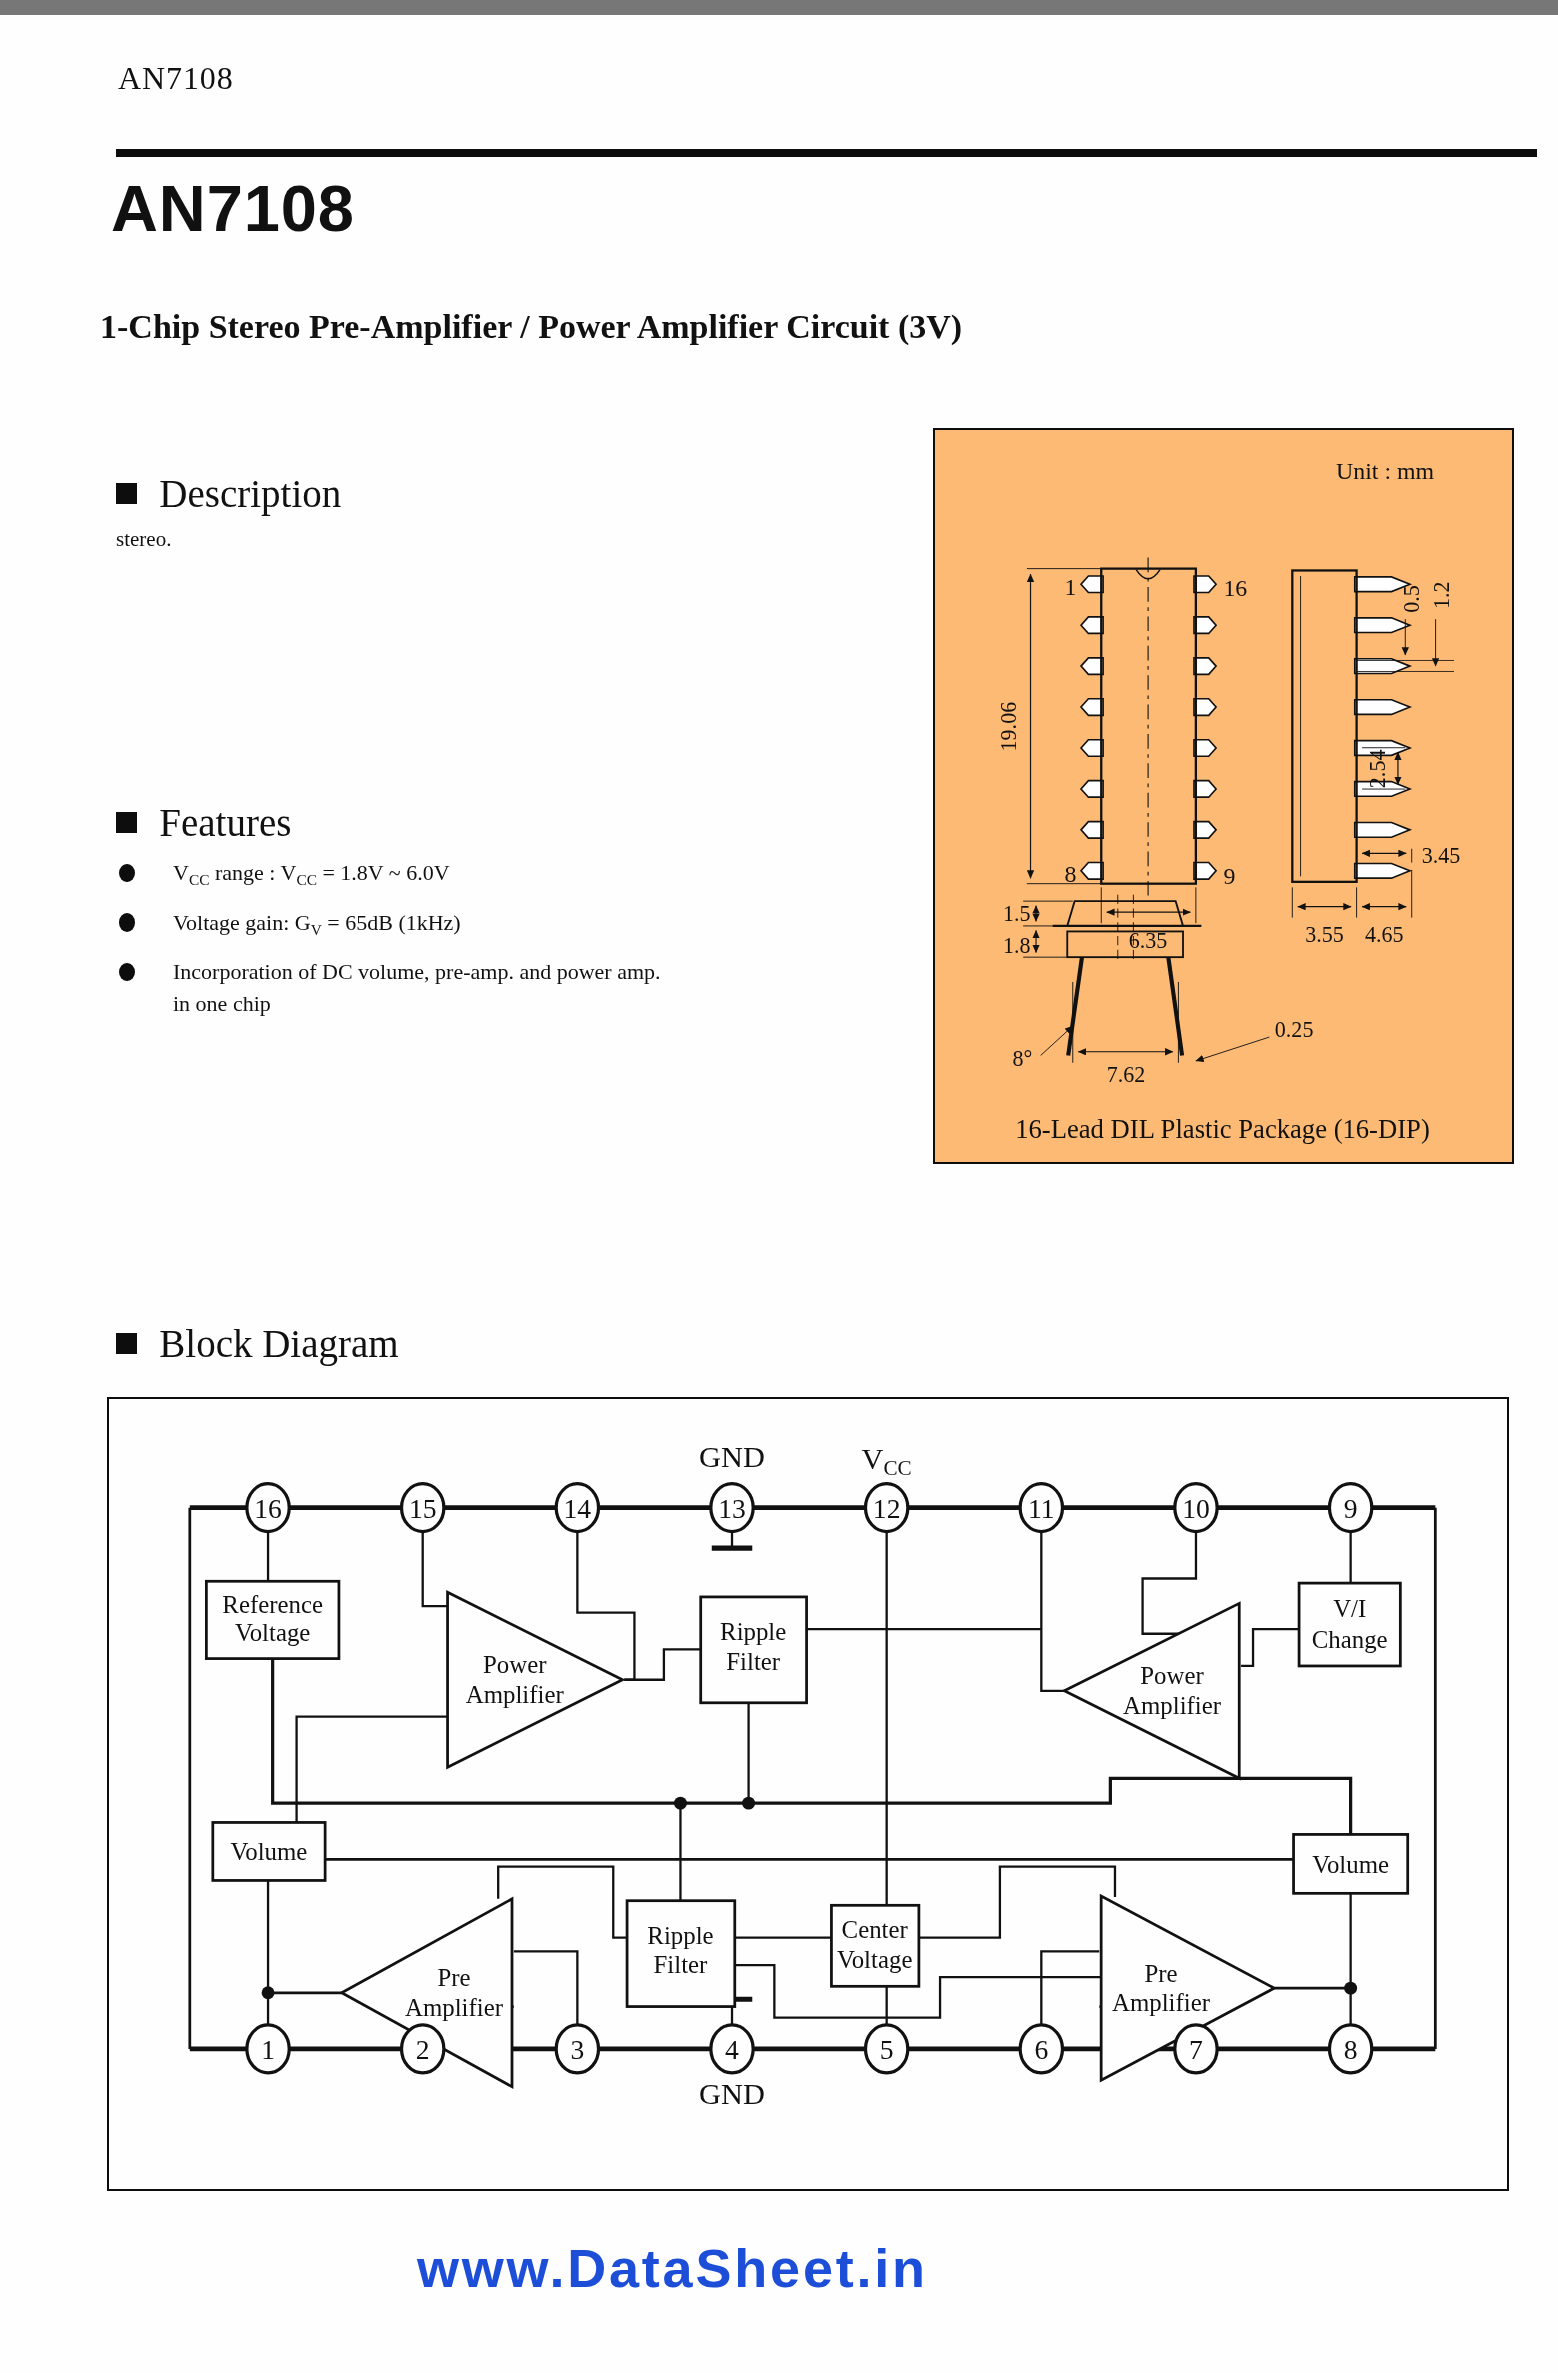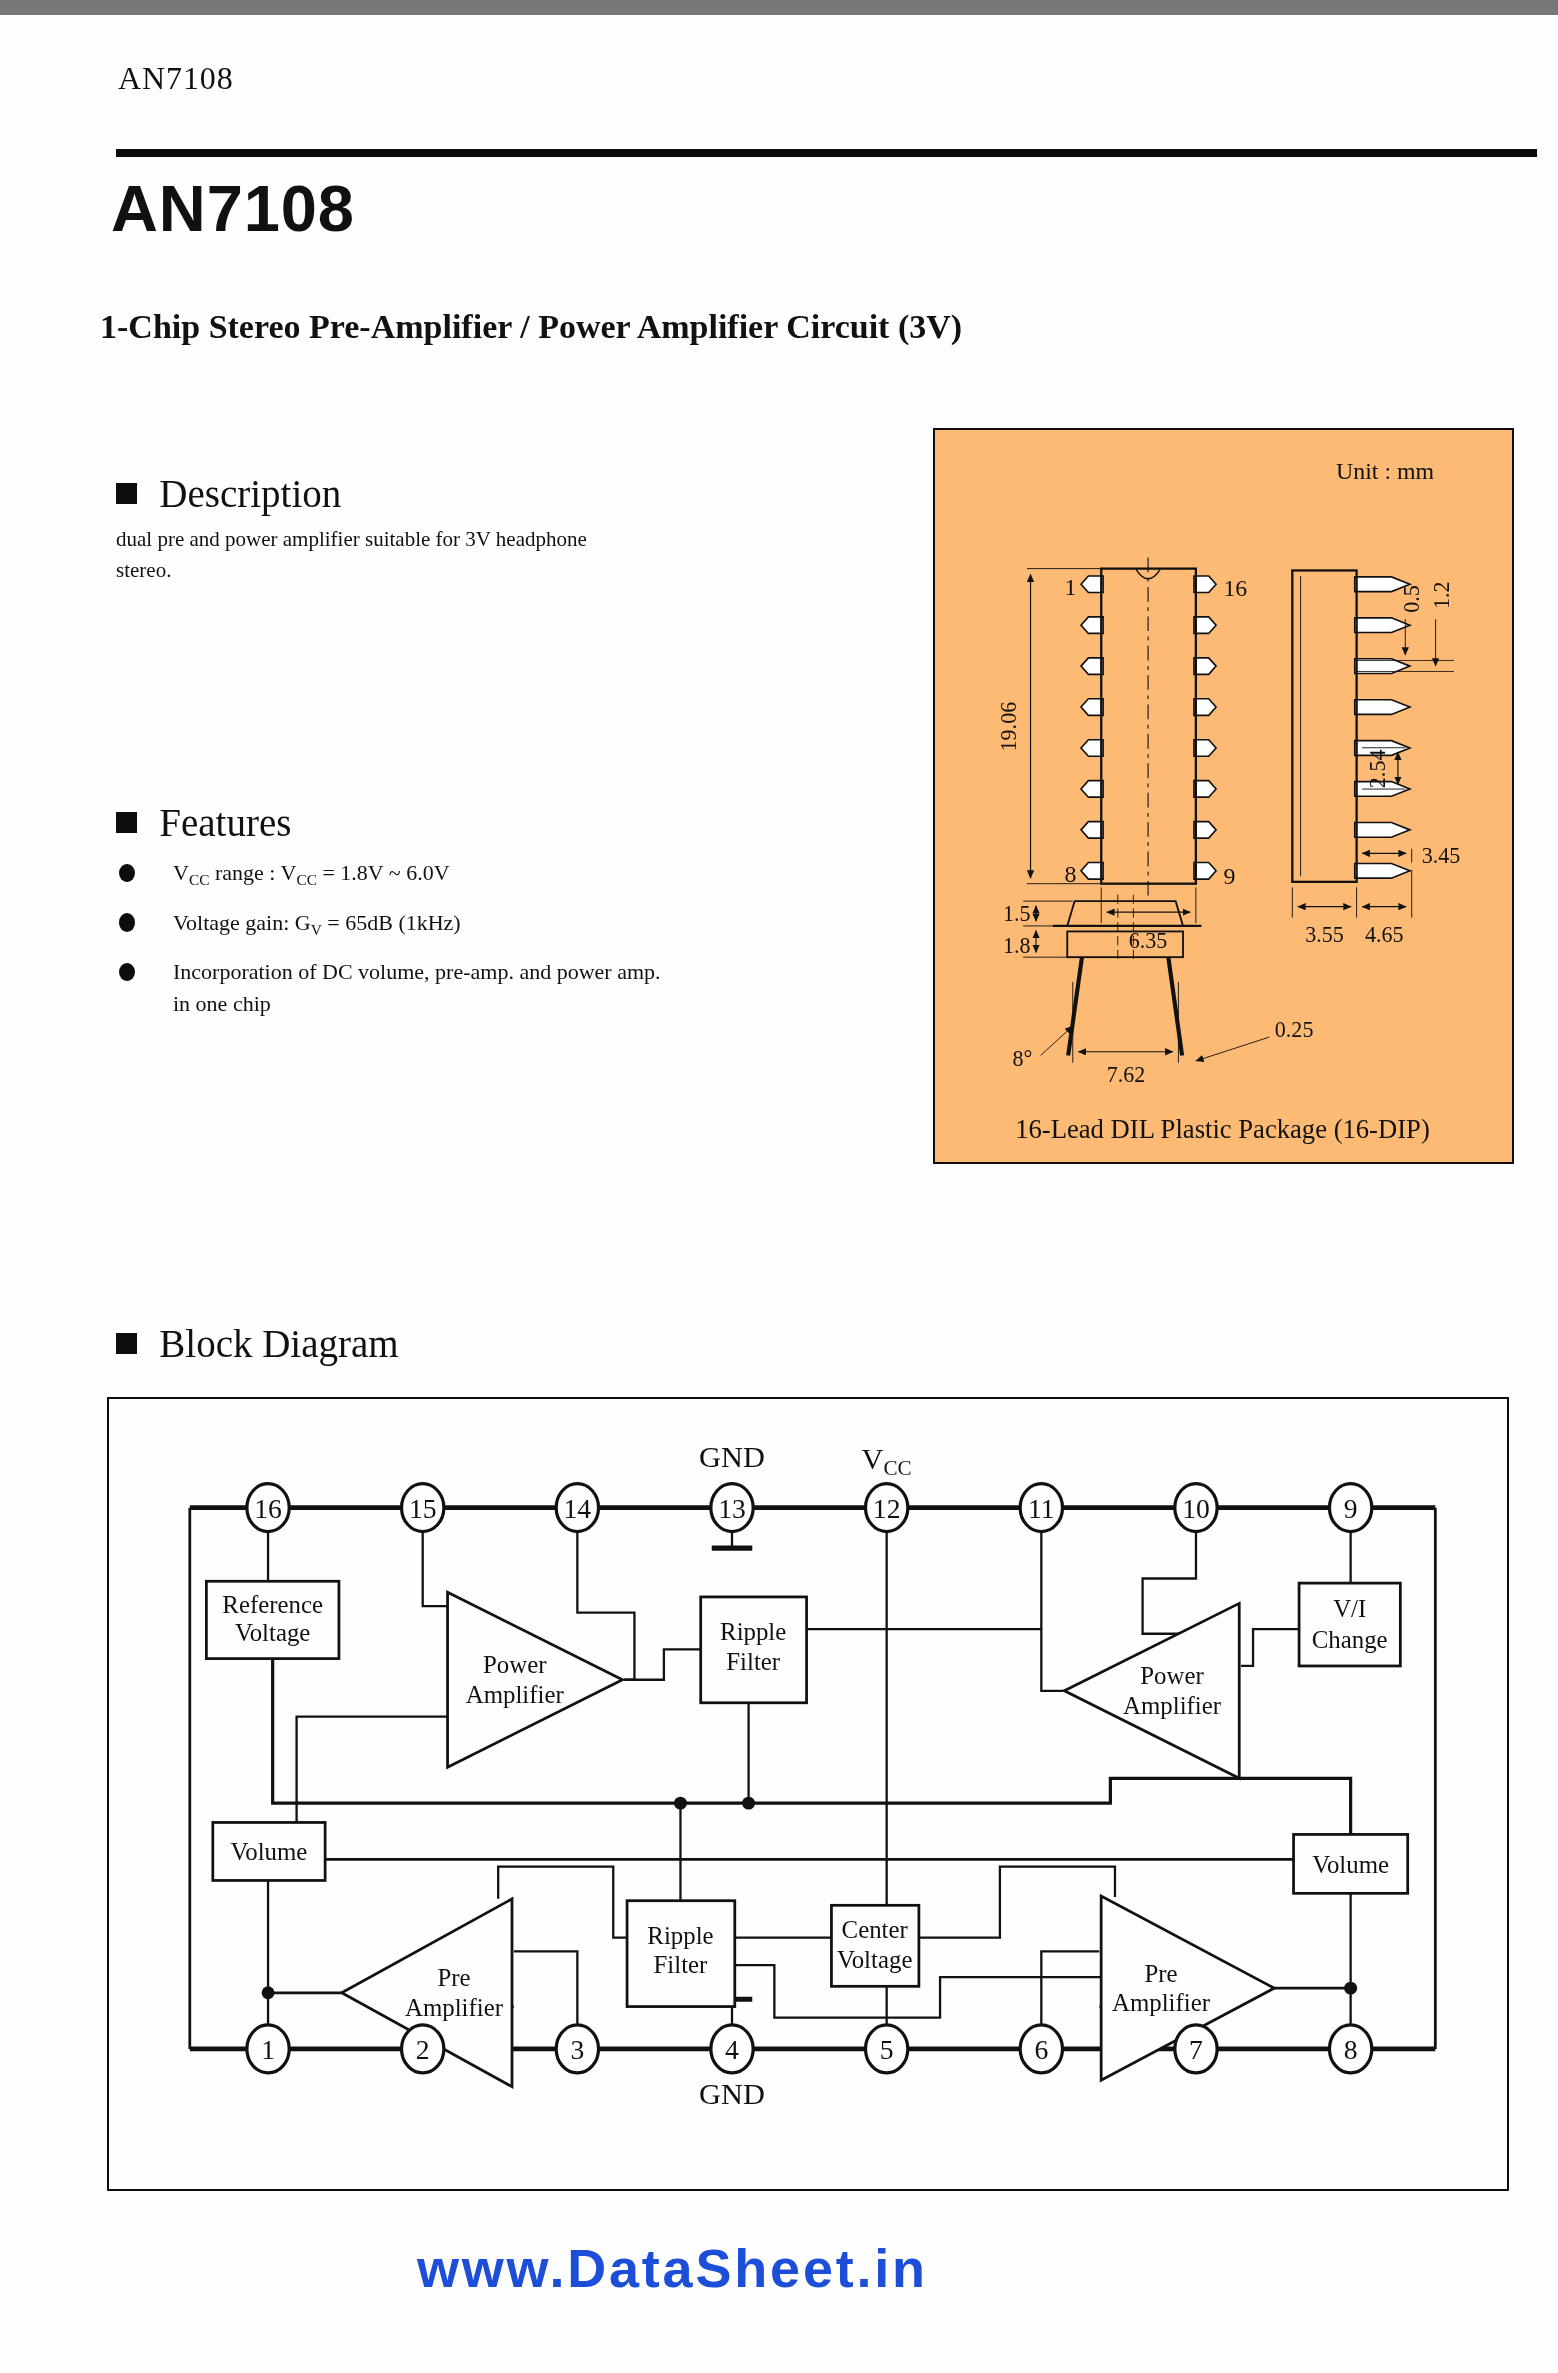--- a/index.html
+++ b/index.html
@@ -46,21 +46,20 @@
   <div class="abs header-model">AN7108</div>
   <div class="abs rule"></div>
   <div class="abs doc-title">AN7108</div>
   <div class="abs subtitle">1-Chip Stereo Pre-Amplifier / Power Amplifier Circuit (3V)</div>
 
   <div class="abs sec-head desc-head">
     <span class="sq"></span>
     <span>Description</span>
   </div>
   <div class="abs desc-body">
-    <div>dual pre and power amplifier suitable for 3V headphone</div>
     <div>stereo.</div>
   </div>
 
   <div class="abs sec-head feat-head">
     <span class="sq"></span>
     <span>Features</span>
   </div>
   <div class="abs feat-list">
     <div class="feat-item">
       <span class="dot"></span><span>V</span><sub class="fsub">CC</sub><span> range : V</span><sub class="fsub">CC</sub><span> = 1.8V ~ 6.0V</span>

